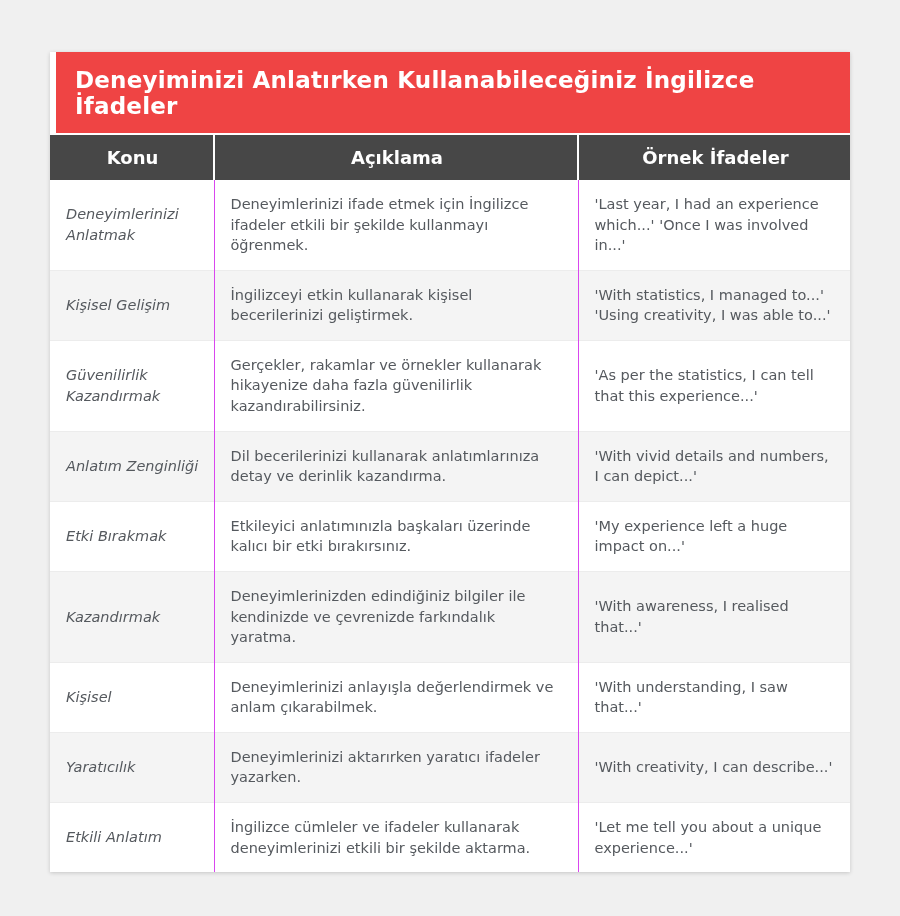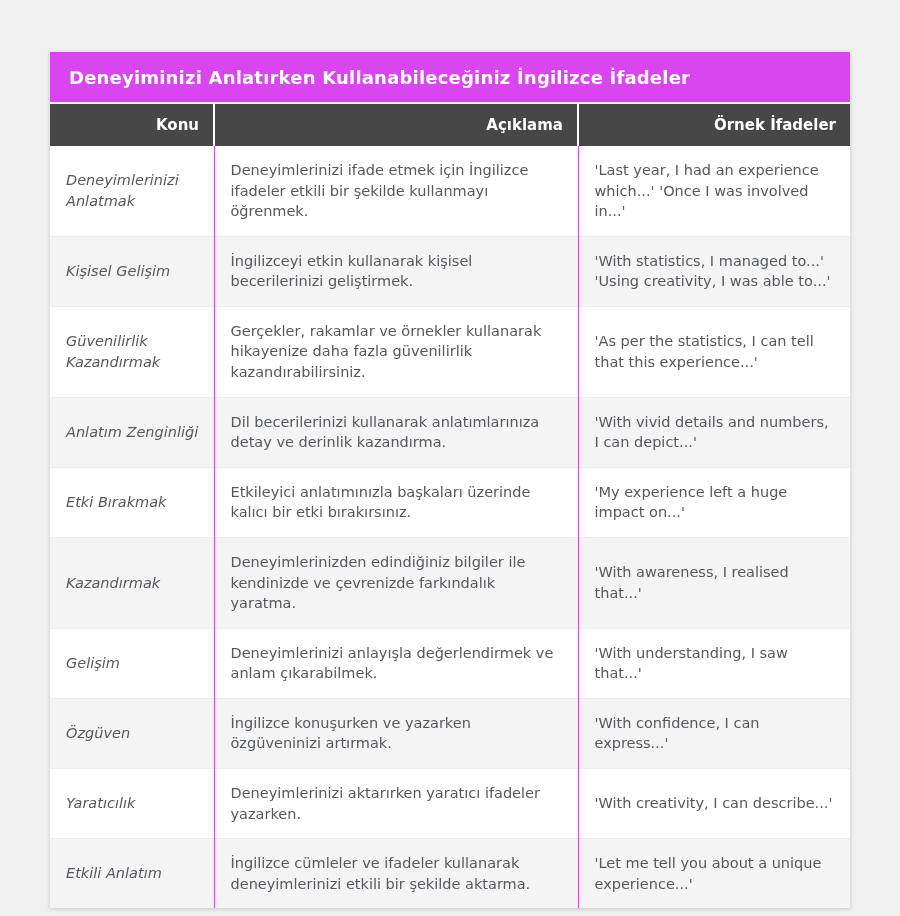--- a/index.html
+++ b/index.html
@@ -16,42 +16,43 @@
     box-sizing: border-box;
     padding-top: 52px;
   }
   .card {
     width: 800px;
     margin: 0 auto;
     background: #ffffff;
     box-shadow: 0 1px 4px rgba(0,0,0,0.18);
   }
   .card-title {
-    background: #d946ef;
+    background: #ef4444;
     color: #ffffff;
-    font-size: 18px;
+    font-size: 23px;
     font-weight: bold;
     padding: 15px 19px 14px 19px;
     letter-spacing: 0.2px;
+    margin-left: 6px;
   }
   table.data-table {
     width: 100%;
     border-collapse: collapse;
     table-layout: fixed;
     margin-top: 2px;
   }
   col.c-konu    { width: 164px; }
   col.c-aciklama{ width: 364px; }
   col.c-ornek   { width: 272px; }
   thead th {
     background: #474747;
     color: #ffffff;
-    font-size: 15px;
+    font-size: 18px;
     font-weight: bold;
-    text-align: right;
+    text-align: center;
     padding: 12px 14px 12px 16px;
     border-left: 2px solid #ffffff;
   }
   thead th:first-child { border-left: none; }
   tbody td {
     font-size: 14.5px;
     color: #55595e;
     line-height: 1.42;
     text-align: left;
     vertical-align: middle;
@@ -110,28 +111,23 @@
             <td class="cell-topic">Etki Bırakmak</td>
             <td class="cell-description">Etkileyici anlatımınızla başkaları üzerinde kalıcı bir etki bırakırsınız.</td>
             <td class="cell-examples">'My experience left a huge impact on...'</td>
           </tr>
           <tr>
             <td class="cell-topic">Kazandırmak</td>
             <td class="cell-description">Deneyimlerinizden edindiğiniz bilgiler ile kendinizde ve çevrenizde farkındalık yaratma.</td>
             <td class="cell-examples">'With awareness, I realised that...'</td>
           </tr>
           <tr>
-            <td class="cell-topic">Gelişim</td>
+            <td class="cell-topic">Kişisel</td>
             <td class="cell-description">Deneyimlerinizi anlayışla değerlendirmek ve anlam çıkarabilmek.</td>
             <td class="cell-examples">'With understanding, I saw that...'</td>
-          </tr>
-          <tr>
-            <td class="cell-topic">Özgüven</td>
-            <td class="cell-description">İngilizce konuşurken ve yazarken özgüveninizi artırmak.</td>
-            <td class="cell-examples">'With confidence, I can express...'</td>
           </tr>
           <tr>
             <td class="cell-topic">Yaratıcılık</td>
             <td class="cell-description">Deneyimlerinizi aktarırken yaratıcı ifadeler yazarken.</td>
             <td class="cell-examples">'With creativity, I can describe...'</td>
           </tr>
           <tr>
             <td class="cell-topic">Etkili Anlatım</td>
             <td class="cell-description">İngilizce cümleler ve ifadeler kullanarak deneyimlerinizi etkili bir şekilde aktarma.</td>
             <td class="cell-examples">'Let me tell you about a unique experience...'</td>

